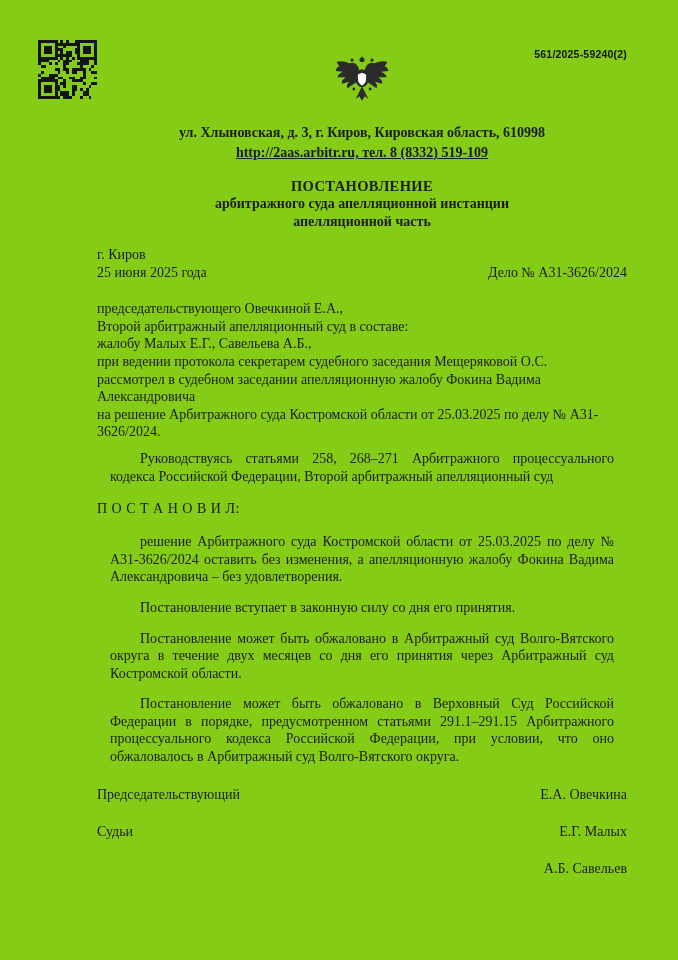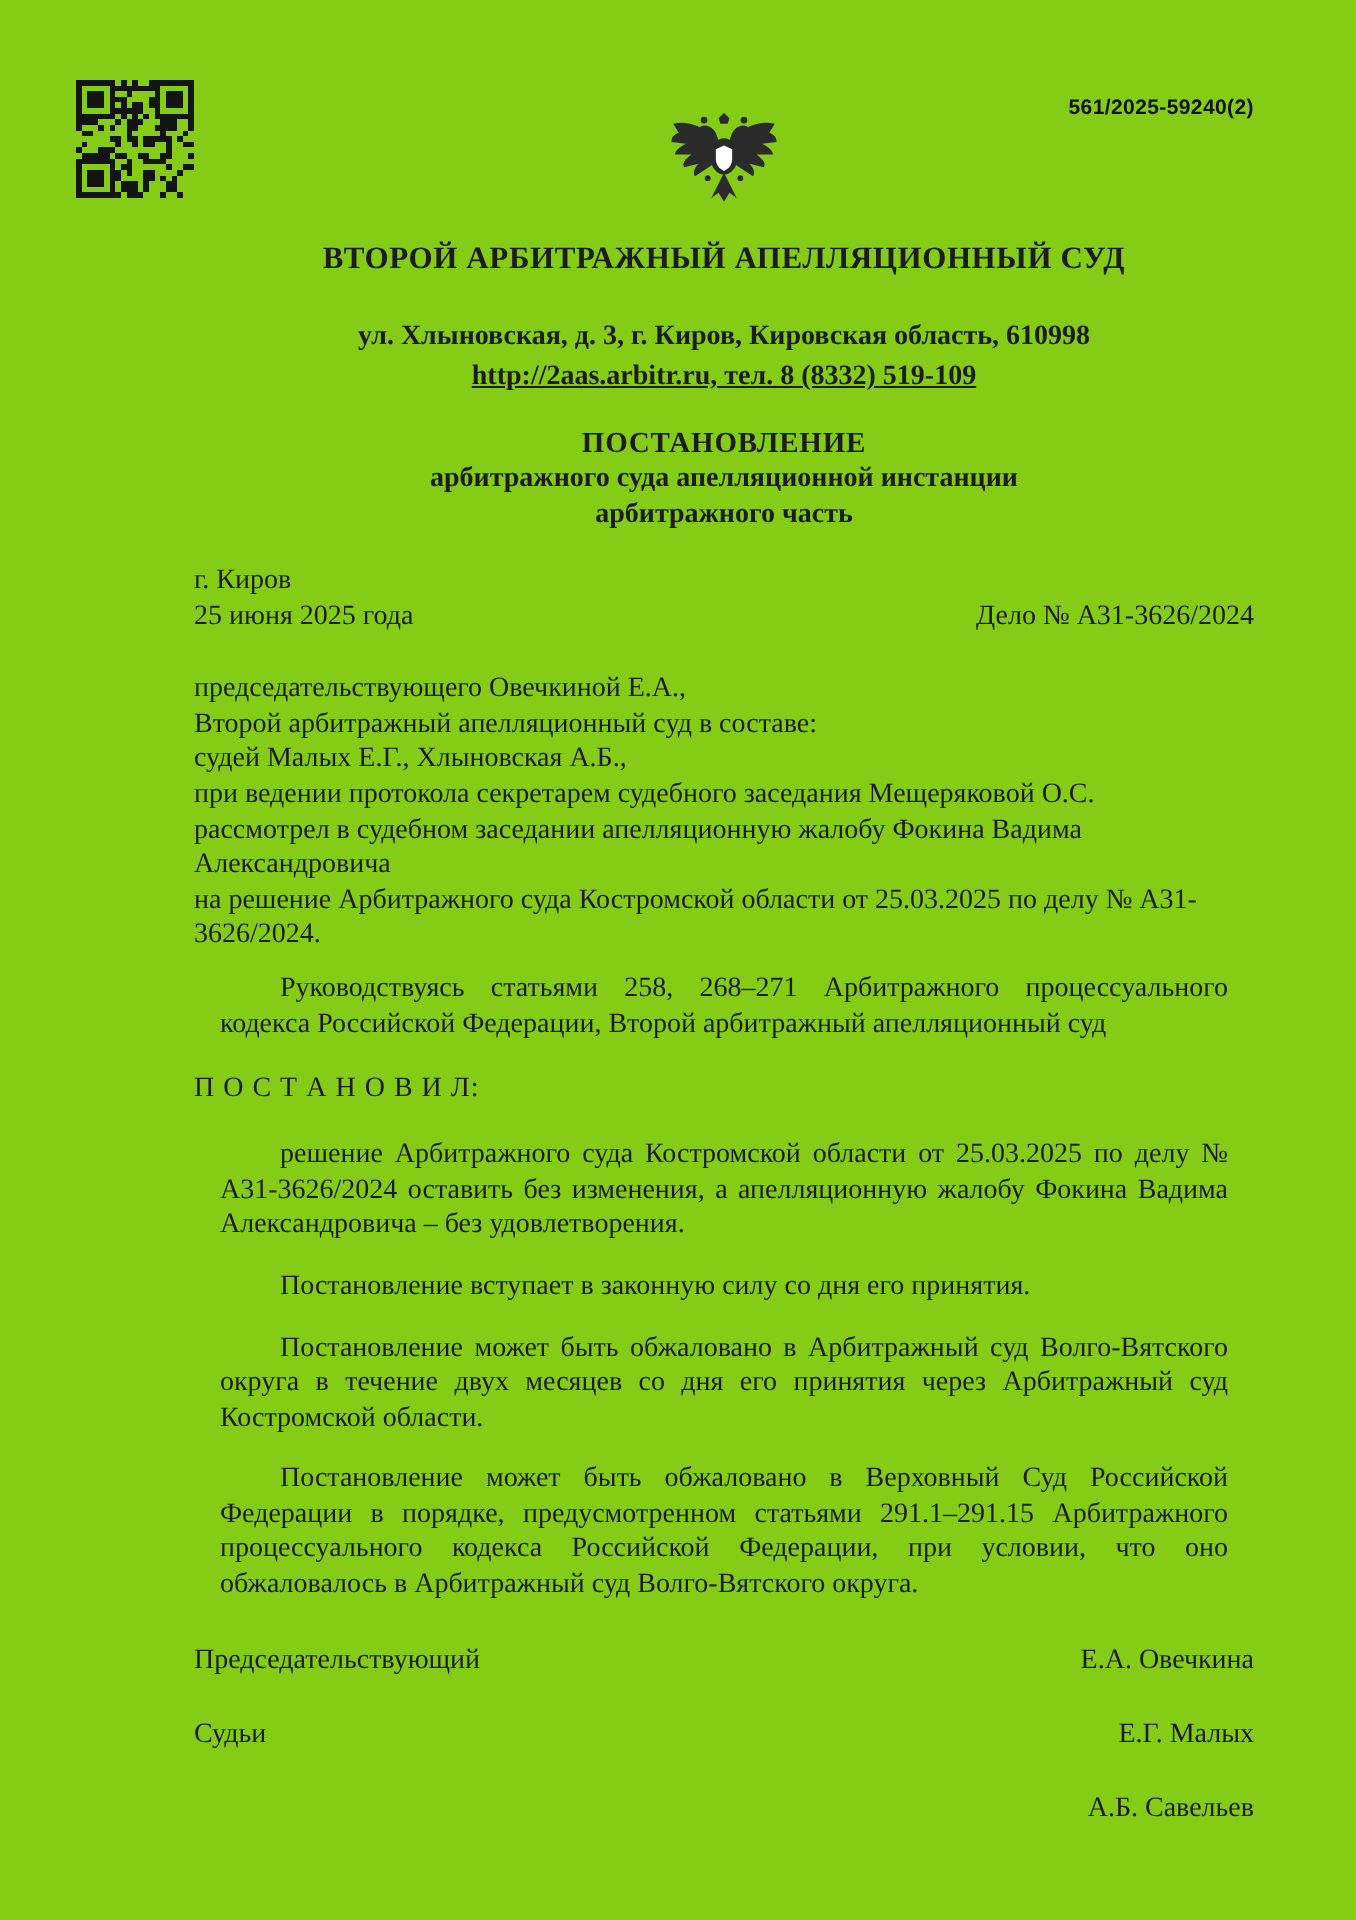--- a/index.html
+++ b/index.html
@@ -362,40 +362,39 @@
           <path d="M32 18 L36.5 20 L36.5 25 C36.5 28.5 35 30.5 32 32 C29 30.5 27.5 28.5 27.5 25 L27.5 20 Z" fill="#ffffff"></path>
 
           <circle cx="23" cy="36" r="1.6"></circle>
           <circle cx="41" cy="36" r="1.6"></circle>
 
           <path d="M32 33 L25 47 L29 44 L32 49 L35 44 L39 47 Z"></path>
         </g>
       </svg>
     </div>
 
-    <div class="court-name">ВТОРОЙ АРБИТРАЖНЫЙ АПЕЛЛЯЦИОННЫЙ СУД</div>
     <div class="court-address">ул. Хлыновская, д. 3, г. Киров, Кировская область, 610998</div>
     <div class="court-contacts">http://2aas.arbitr.ru, тел. 8 (8332) 519-109</div>
 
     <div class="doc-title">ПОСТАНОВЛЕНИЕ</div>
     <div class="doc-subtitle">арбитражного суда апелляционной инстанции</div>
-    <div class="doc-title-part">арбитражного часть</div>
+    <div class="doc-title-part">апелляционной часть</div>
 
     <div class="meta">
       <div>г. Киров</div>
       <div class="meta-row">
         <span>25 июня 2025 года</span>
         <span>Дело № А31-3626/2024</span>
       </div>
     </div>
 
     <div class="composition">
       <p>председательствующего Овечкиной Е.А.,</p>
       <p>Второй арбитражный апелляционный суд в составе:</p>
-      <p>судей Малых Е.Г., Хлыновская А.Б.,</p>
+      <p>жалобу Малых Е.Г., Савельева А.Б.,</p>
       <p>при ведении протокола секретарем судебного заседания Мещеряковой О.С.</p>
       <p>рассмотрел в судебном заседании апелляционную жалобу Фокина Вадима Александровича</p>
       <p>на решение Арбитражного суда Костромской области от 25.03.2025 по делу № А31-3626/2024.</p>
     </div>
 
     <p class="para preamble">Руководствуясь статьями 258, 268–271 Арбитражного процессуального кодекса Российской Федерации, Второй арбитражный апелляционный суд</p>
 
     <div class="resolution-heading">П О С Т А Н О В И Л:</div>
 
     <div>

